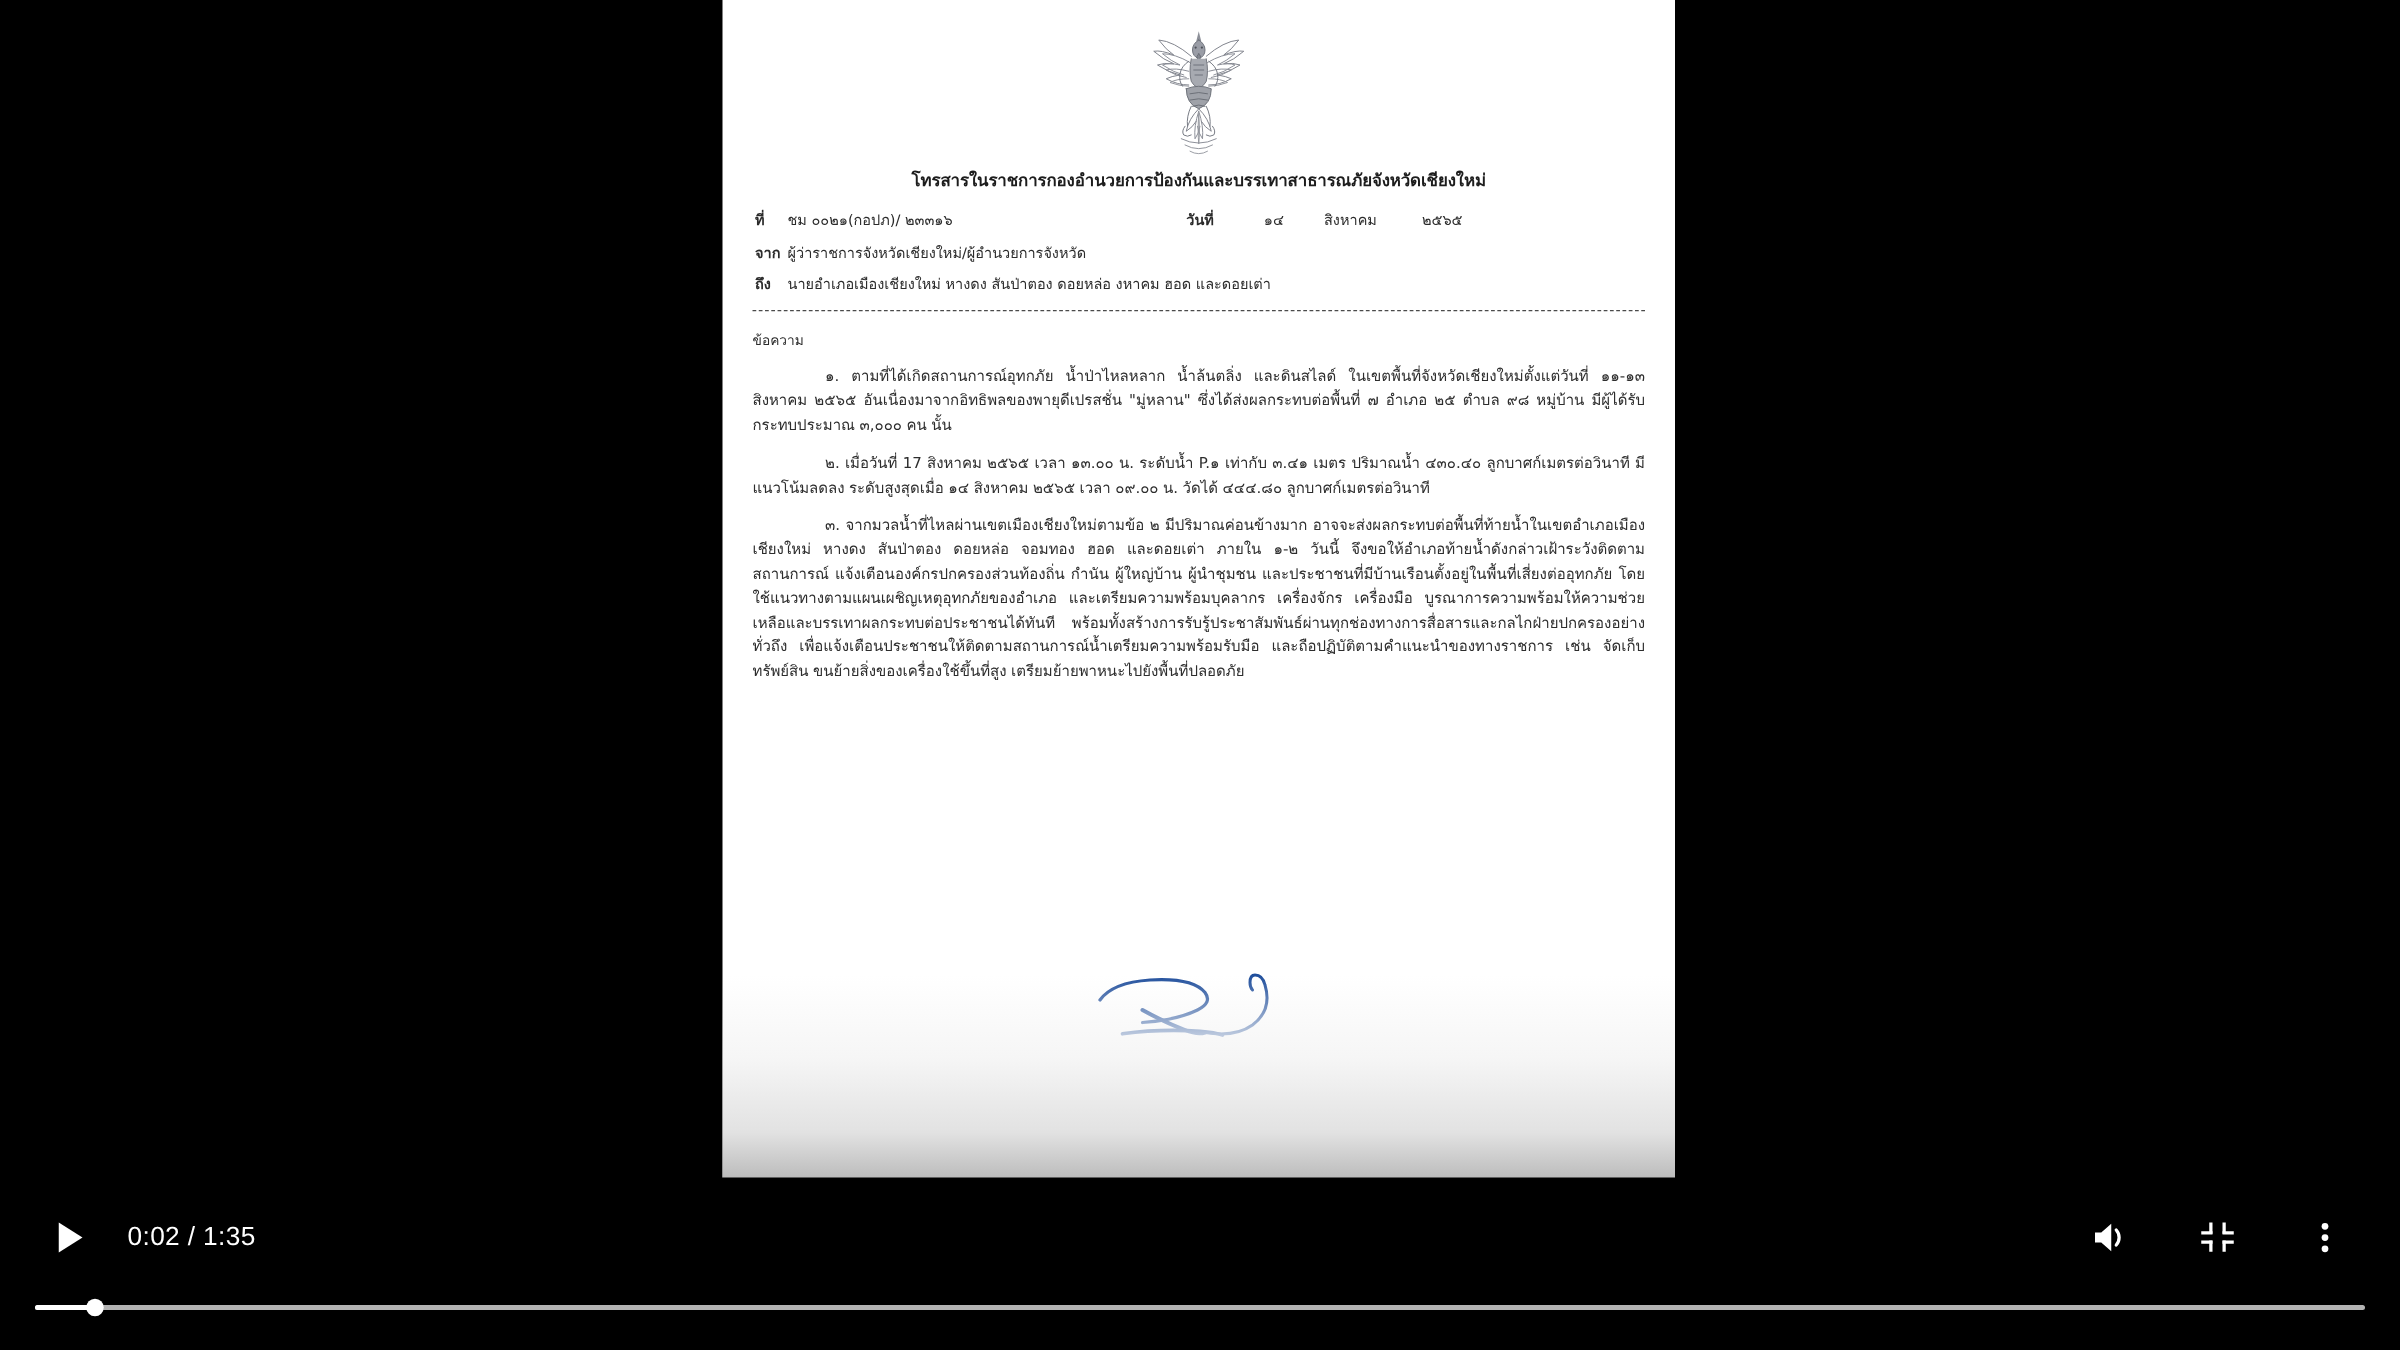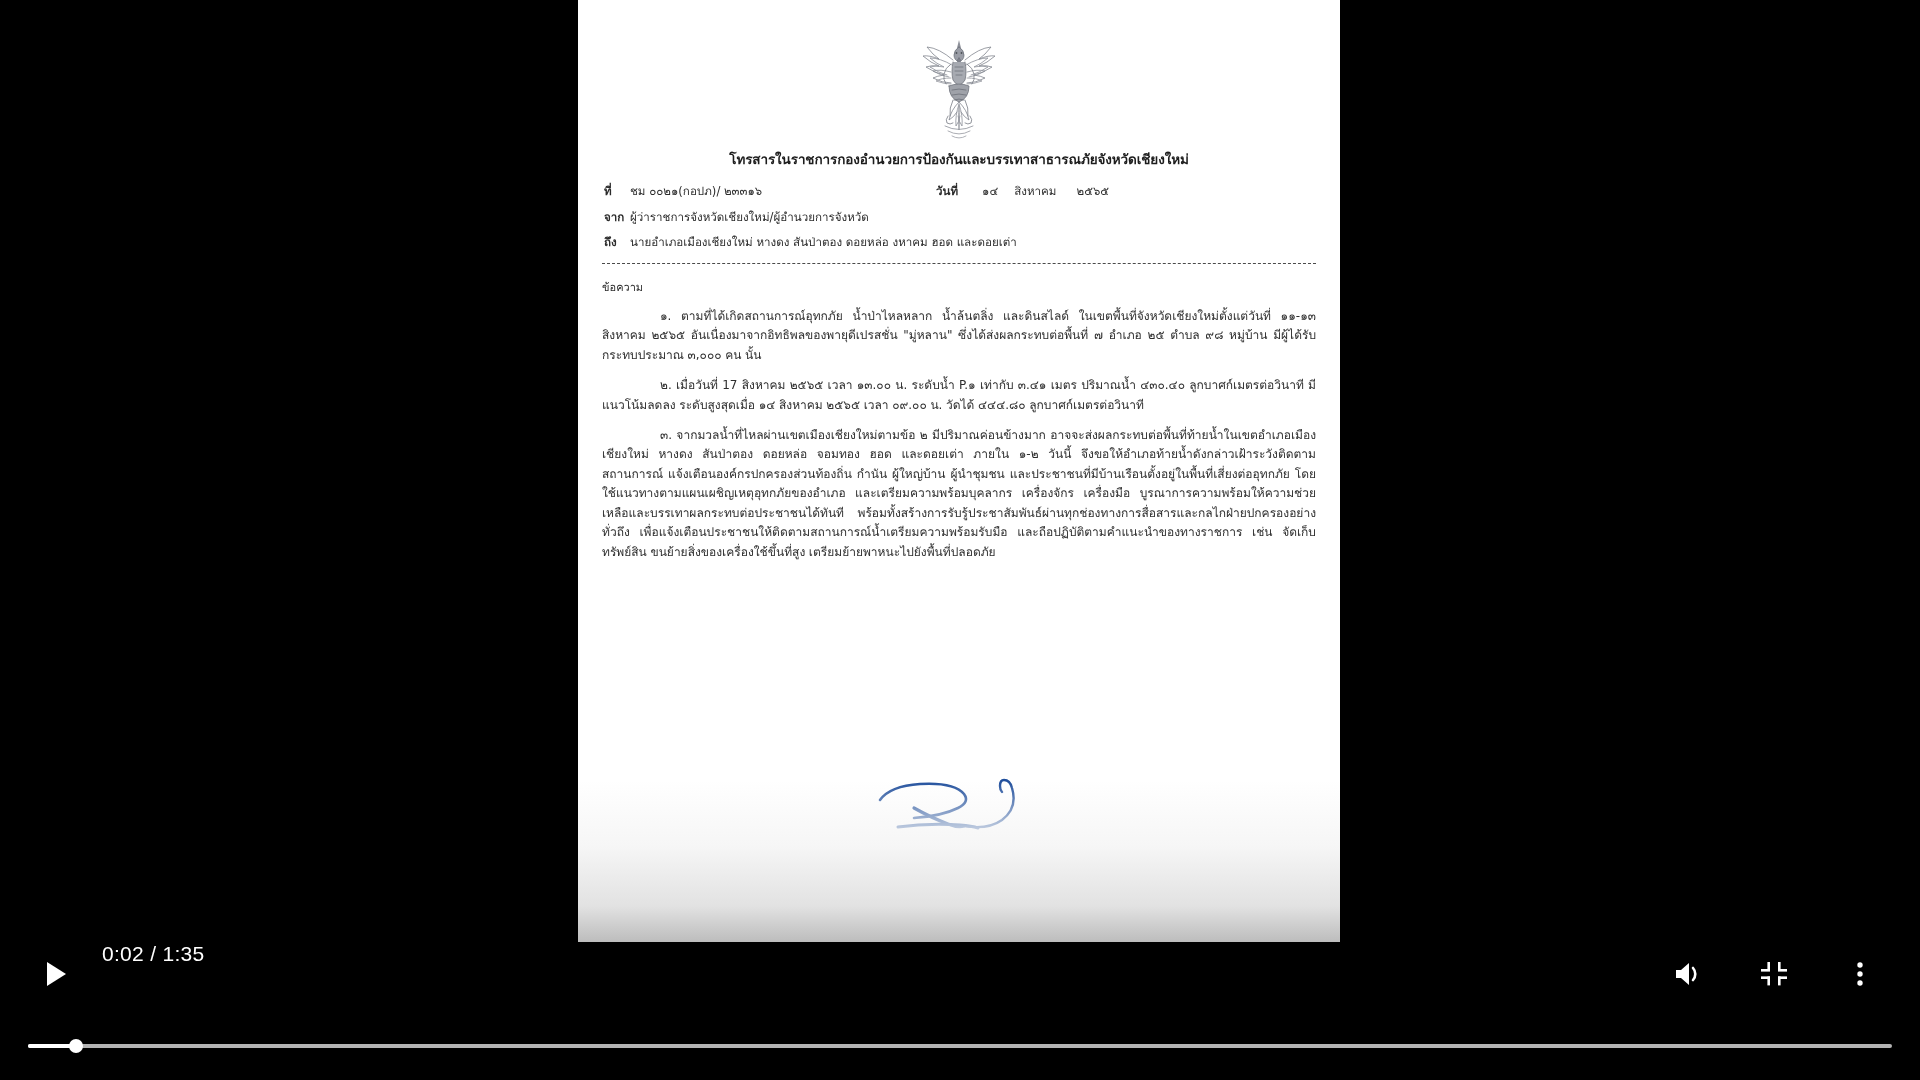--- a/index.html
+++ b/index.html
@@ -43,21 +43,21 @@
         rgba(24,24,24,1) 90%,
         rgba(0,0,0,1) 100%);
     pointer-events:none;
   }
 
   
   .doc {
     position:absolute;
     left:0; top:0;
     width:762px;
-    padding:16px 24px;
+    padding:1px 24px;
     color:#2a2a2a;
     font-family:"DejaVu Sans", "Liberation Sans", sans-serif;
   }
 
   
   .emblem-wrap {
     display:flex; justify-content:center;
     padding-top:18px;
     height:128px;
   }
@@ -81,23 +81,24 @@
     line-height:1.0;
     margin-bottom:14px;
     color:#2b2b2b;
   }
   .meta-label { font-weight:bold; width:26px; flex:0 0 26px; }
   .meta-val   { white-space:nowrap; }
 
   .meta-row.split { position:relative; }
   .meta-row .right-group {
     position:absolute;
-    left:332px;
+    left:345px;
     display:flex; align-items:center;
     white-space:nowrap;
+    gap:16px;
   }
   .right-group .meta-label { width:auto; flex:0 0 auto; margin-right:24px; }
   .right-group .date-day  { margin-right:16px; }
   .right-group .date-mon  { margin-right:20px; }
 
   .divider {
     margin:12px 0 0 0;
     border-top:1px dashed #4a4a4a;
     height:0;
   }
@@ -141,21 +142,21 @@
     left:0; bottom:0;
     width:1920px; height:138px;
     background:#000;
     z-index:5;
   }
 
   #ctl-row {
     position:absolute;
     left:0; top:0;
     width:1920px; height:96px;
-    display:flex; align-items:flex-start;
+    display:flex; align-items:center;
   }
 
   .ctl-btn {
     width:64px; height:64px;
     display:flex; align-items:center; justify-content:center;
     background:none; border:none; cursor:pointer;
     flex:0 0 auto;
   }
   .ctl-btn svg { display:block; }
 

